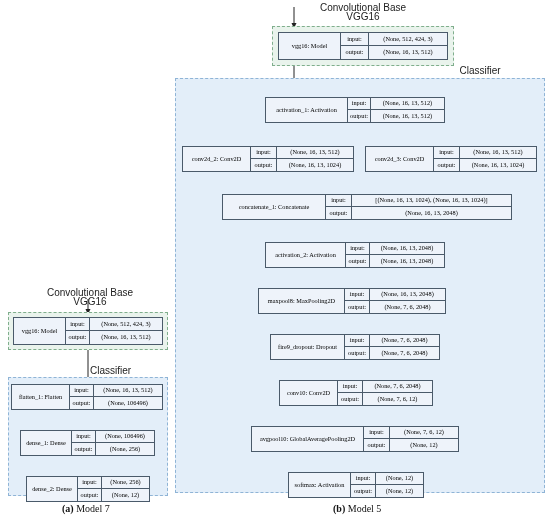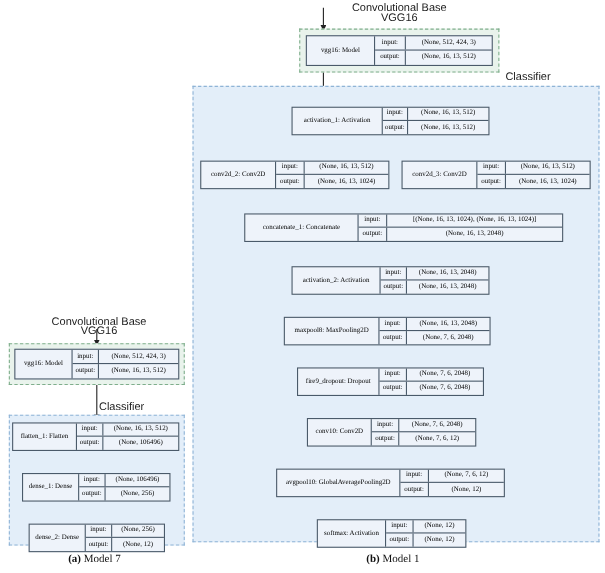--- a/index.html
+++ b/index.html
@@ -356,16 +356,16 @@
       </div>
     </div>
   </div>
 
   <div class="caption" style="left:62px;top:503px;">
     <b>(a)</b>
     <span>Model 7</span>
   </div>
   <div class="caption" style="left:333px;top:503px;">
     <b>(b)</b>
-    <span>Model 1</span>
+    <span>Model 5</span>
   </div>
 
 </div>
 
 </body></html>

